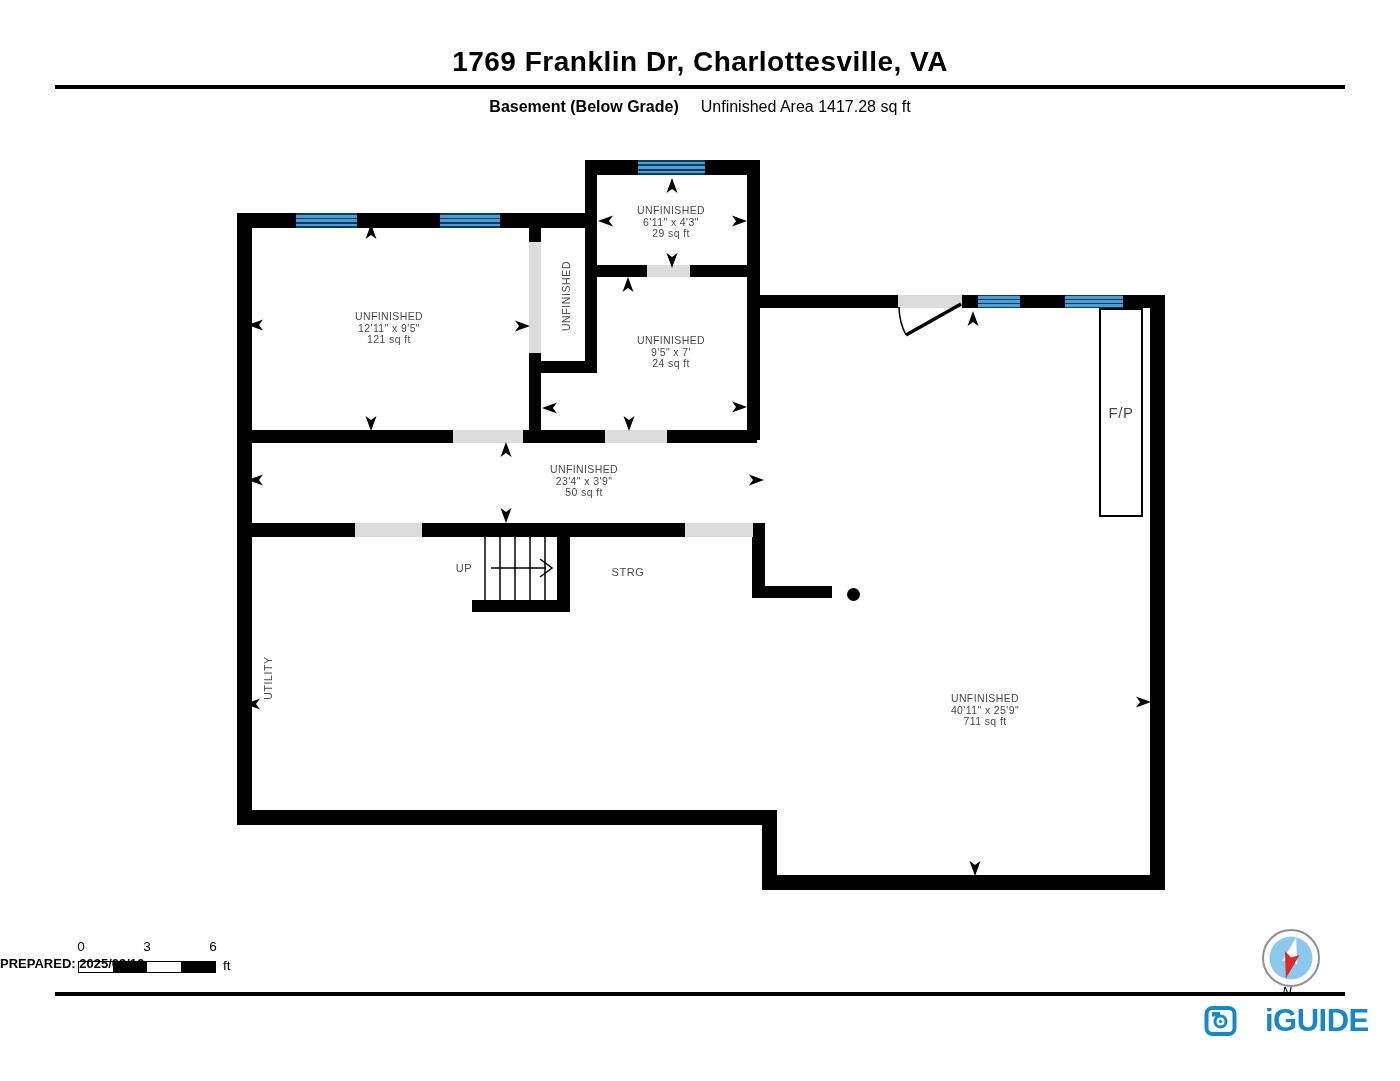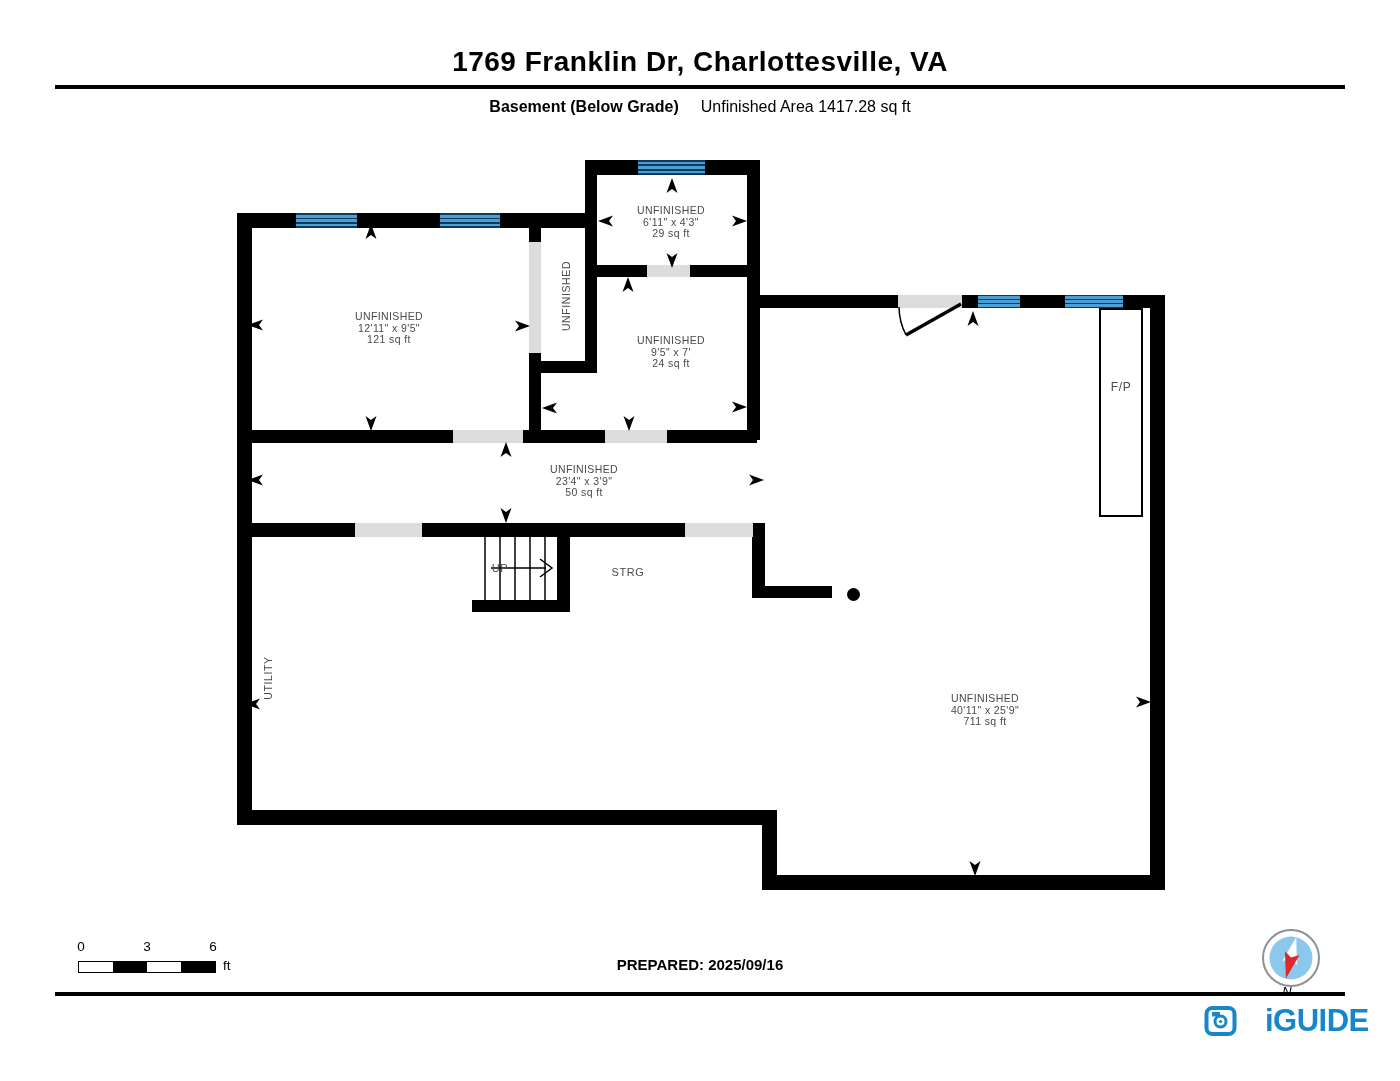--- a/index.html
+++ b/index.html
@@ -26,22 +26,22 @@
       border:2px solid #000;background:#fff;box-sizing:border-box;}
   .column-dot{position:absolute;left:847px;top:588px;width:13px;height:13px;
       border-radius:50%;background:#000;}
   .overlay{position:absolute;left:0;top:0;pointer-events:none;}
   .scalebar{position:absolute;left:78px;top:961px;width:138px;height:12px;
       border:1.5px solid #000;box-sizing:border-box;display:flex;}
   .scalebar .seg{flex:1 1 0;}
   .seg.b{background:#000;} .seg.w{background:#fff;}
   .tick{position:absolute;top:939px;transform:translateX(-50%);font-size:13.5px;}
   .ft-label{position:absolute;left:223px;top:958px;font-size:13.5px;}
-  .prepared{position:absolute;left:0;top:956px;width:100%;text-align:center;
-      font-size:15px;font-weight:bold;}
+  .prepared{position:absolute;left:0;top:956px;width:100%;
+      font-size:13px;font-weight:bold;}
   .north-label{position:absolute;left:1287px;top:984px;transform:translateX(-50%);
       font-size:13px;font-style:italic;}
   .disclaimer{position:absolute;left:57px;top:1003px;font-size:13px;}
   .logo{position:absolute;left:1203px;top:1002px;display:flex;align-items:center;gap:2px;}
   .logo-text{font-size:31px;font-weight:600;color:#1787c8;letter-spacing:-0.5px;margin-left:24px;}
 </style>
 </head>
 <body>
 
 <div class="page">
@@ -166,23 +166,23 @@
     <div>50 sq ft</div>
   </div>
   <div class="room-label" style="left:985px;top:710px;">
     <div>UNFINISHED</div>
     <div>40'11" x 25'9"</div>
     <div>711 sq ft</div>
   </div>
 
   <div class="vlabel" style="left:566px;top:296px;">UNFINISHED</div>
   <div class="vlabel" style="left:268px;top:678px;">UTILITY</div>
-  <div class="small-label" style="left:464px;top:568px;margin-left:36px;">UP</div>
+  <div class="small-label" style="left:464px;top:568px;">UP</div>
   <div class="small-label" style="left:628px;top:572px;">STRG</div>
-  <div class="small-label" style="left:1121px;top:387px;font-size:12px;">F/P</div>
+  <div class="small-label" style="left:1121px;top:412px;font-size:15px;">F/P</div>
 
   <div>
     <span class="tick" style="left:81px;">0</span>
     <span class="tick" style="left:147px;">3</span>
     <span class="tick" style="left:213px;">6</span>
     <div class="scalebar">
       <div class="seg w"></div>
       <div class="seg b"></div>
       <div class="seg w"></div>
       <div class="seg b"></div>

